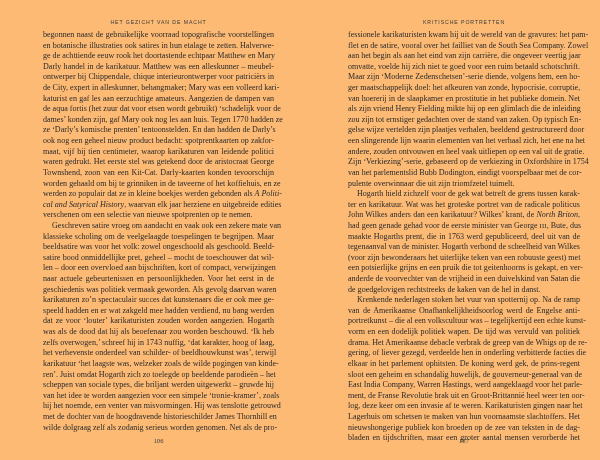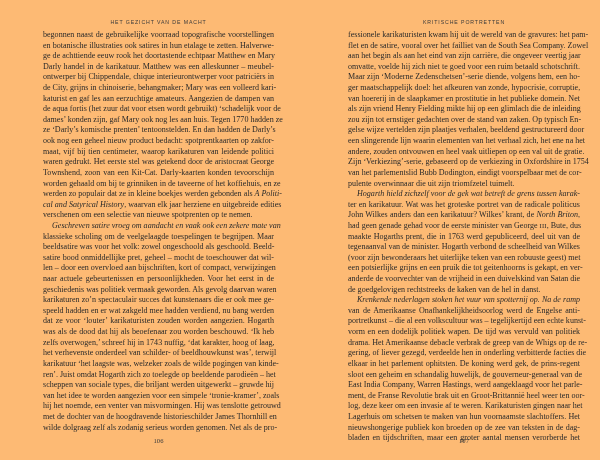--- a/index.html
+++ b/index.html
@@ -53,21 +53,20 @@
       white-space: nowrap;
       text-align: justify;
       text-align-last: justify;
       overflow: visible;
     }
     .line.last {
       text-align-last: left;
     }
     .line.indent {
       padding-left: 9px;
-      font-style: italic;
     }
     .line em { }
     .sc { font-size: 6.5px; letter-spacing: 0.2px; }
 
     .folio {
       position: absolute;
       top: 437px;
       left: 0; right: 0;
       text-align: center;
       font-size: 6.6px;
@@ -80,21 +79,21 @@
 <div class="spread">
 
   <div class="page left">
     <div class="running-head">HET GEZICHT VAN DE MACHT</div>
     <div class="body-text" id="left-body">
         <span class="line">begonnen naast de gebruikelijke voorraad topografische voorstellingen</span>
         <span class="line">en botanische illustraties ook satires in hun etalage te zetten. Halverwe-</span>
         <span class="line">ge de achttiende eeuw rook het doortastende echtpaar Matthew en Mary</span>
         <span class="line">Darly handel in de karikatuur. Matthew was een alleskunner – meubel-</span>
         <span class="line">ontwerper bij Chippendale, chique interieurontwerper voor patriciërs in</span>
-        <span class="line">de City, grijns in chinoiserie, behangmaker; Mary was een volleerd kari-</span>
+        <span class="line">de City, expert in alleskunner, behangmaker; Mary was een volleerd kari-</span>
         <span class="line">katurist en gaf les aan eerzuchtige amateurs. Aangezien de dampen van</span>
         <span class="line">de aqua fortis (het zuur dat voor etsen wordt gebruikt) ‘schadelijk voor de</span>
         <span class="line">dames’ konden zijn, gaf Mary ook nog les aan huis. Tegen 1770 hadden ze</span>
         <span class="line">ze ‘Darly’s komische prenten’ tentoonstelden. En dan hadden de Darly’s</span>
         <span class="line">ook nog een geheel nieuw product bedacht: spotprentkaarten op zakfor-</span>
         <span class="line">maat, vijf bij tien centimeter, waarop karikaturen van leidende politici</span>
         <span class="line">waren gedrukt. Het eerste stel was getekend door de aristocraat George</span>
         <span class="line">Townshend, zoon van een Kit-Cat. Darly-kaarten konden tevoorschijn</span>
         <span class="line">worden gehaald om bij te grinniken in de taveerne of het koffiehuis, en ze</span>
         <span class="line">werden zo populair dat ze in kleine boekjes werden gebonden als <em>A Politi-</em></span>

